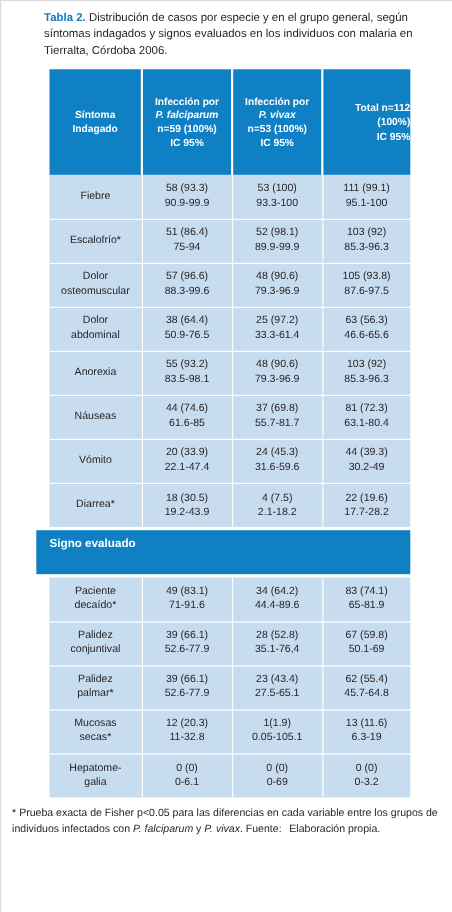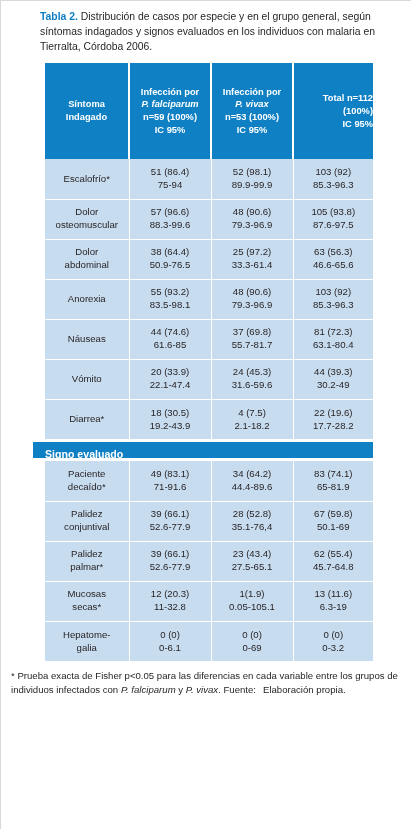--- a/index.html
+++ b/index.html
@@ -102,21 +102,21 @@
     background: transparent;
     border: none;
     height: auto;
   }
   .section-band {
     position: relative;
     background: #0f80c4;
     color: #ffffff;
     font-size: 10.6px;
     font-weight: bold;
-    height: 16px;
+    height: 40px;
     line-height: 24px;
     text-align: left;
     padding-left: 12px;
     margin-left: -12px;
     margin-right: 0;
     width: 340px;
     box-sizing: border-box;
     margin-top: 3px;
     margin-bottom: 3px;
   }
@@ -172,20 +172,37 @@
             <span>Total n=112</span><br>
             <span>(100%)</span><br>
             <span>IC 95%</span>
           </th>
         </tr>
       </thead>
 
       <tbody id="tbody-symptoms">
           <tr>
             <td class="label-cell">
+              <span class="val-line">Fiebre</span>
+            </td>
+            <td>
+              <span class="val-line">58 (93.3)</span>
+              <span class="ci-line">90.9-99.9</span>
+            </td>
+            <td>
+              <span class="val-line">53 (100)</span>
+              <span class="ci-line">93.3-100</span>
+            </td>
+            <td>
+              <span class="val-line">111 (99.1)</span>
+              <span class="ci-line">95.1-100</span>
+            </td>
+          </tr>
+          <tr>
+            <td class="label-cell">
               <span class="val-line">Escalofrío*</span>
             </td>
             <td>
               <span class="val-line">51 (86.4)</span>
               <span class="ci-line">75-94</span>
             </td>
             <td>
               <span class="val-line">52 (98.1)</span>
               <span class="ci-line">89.9-99.9</span>
             </td>

